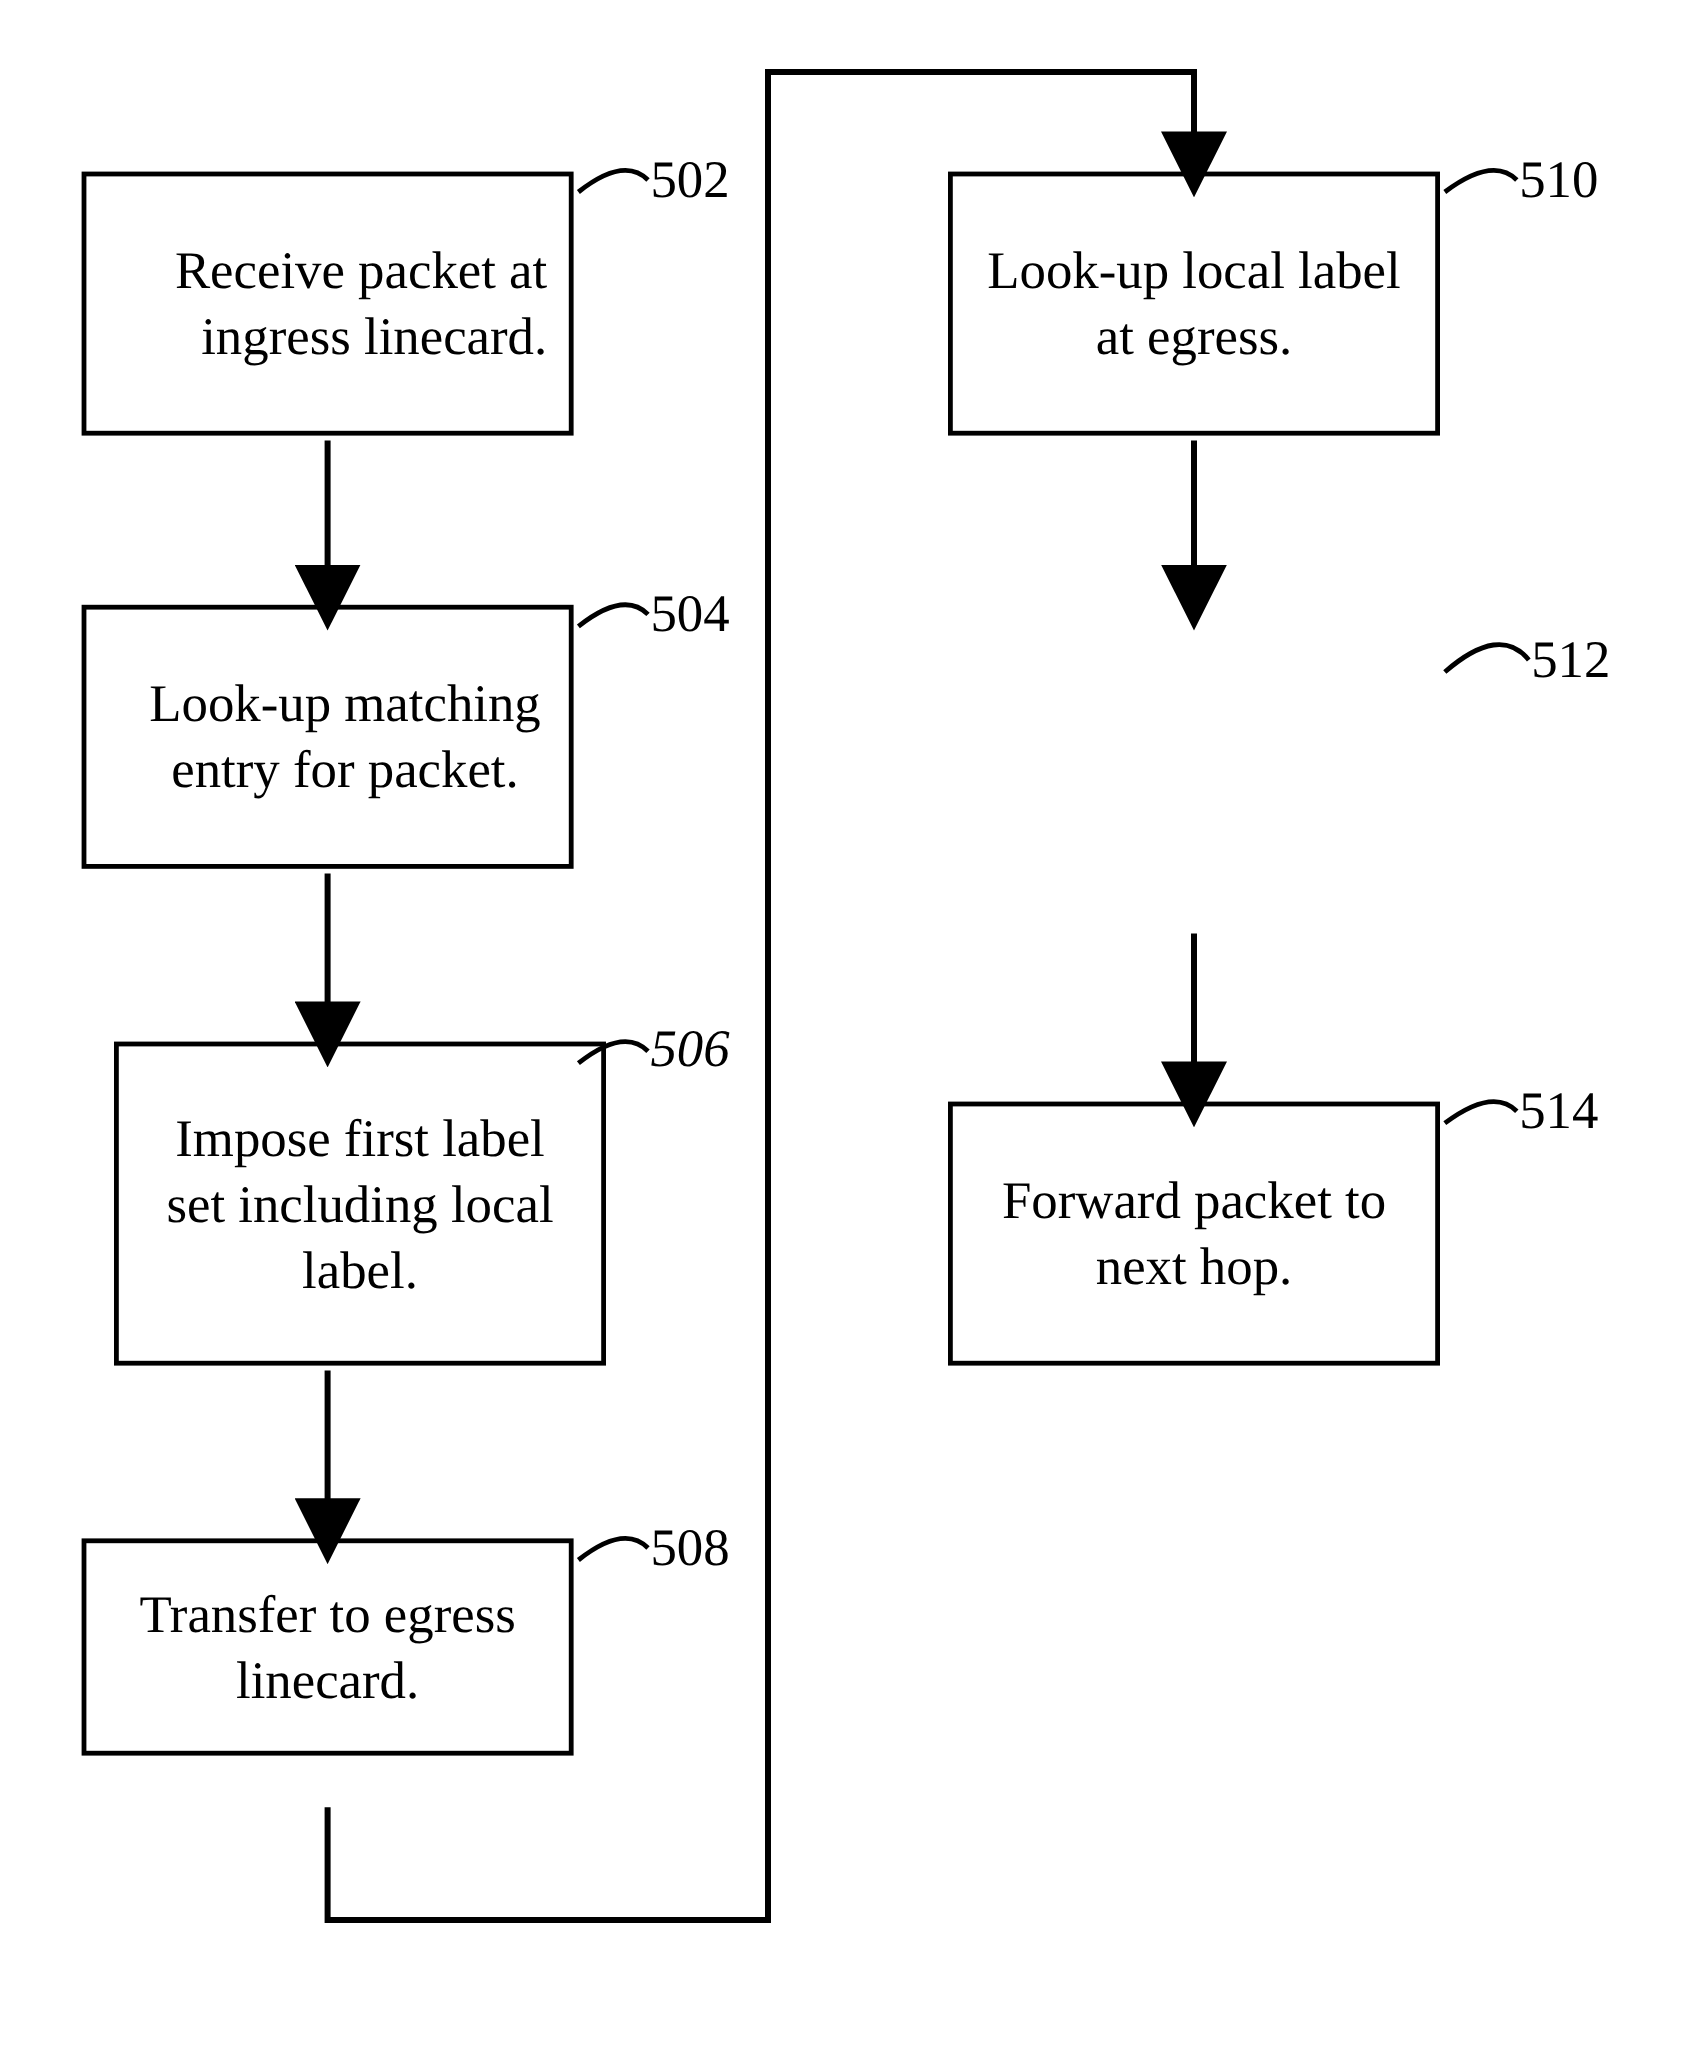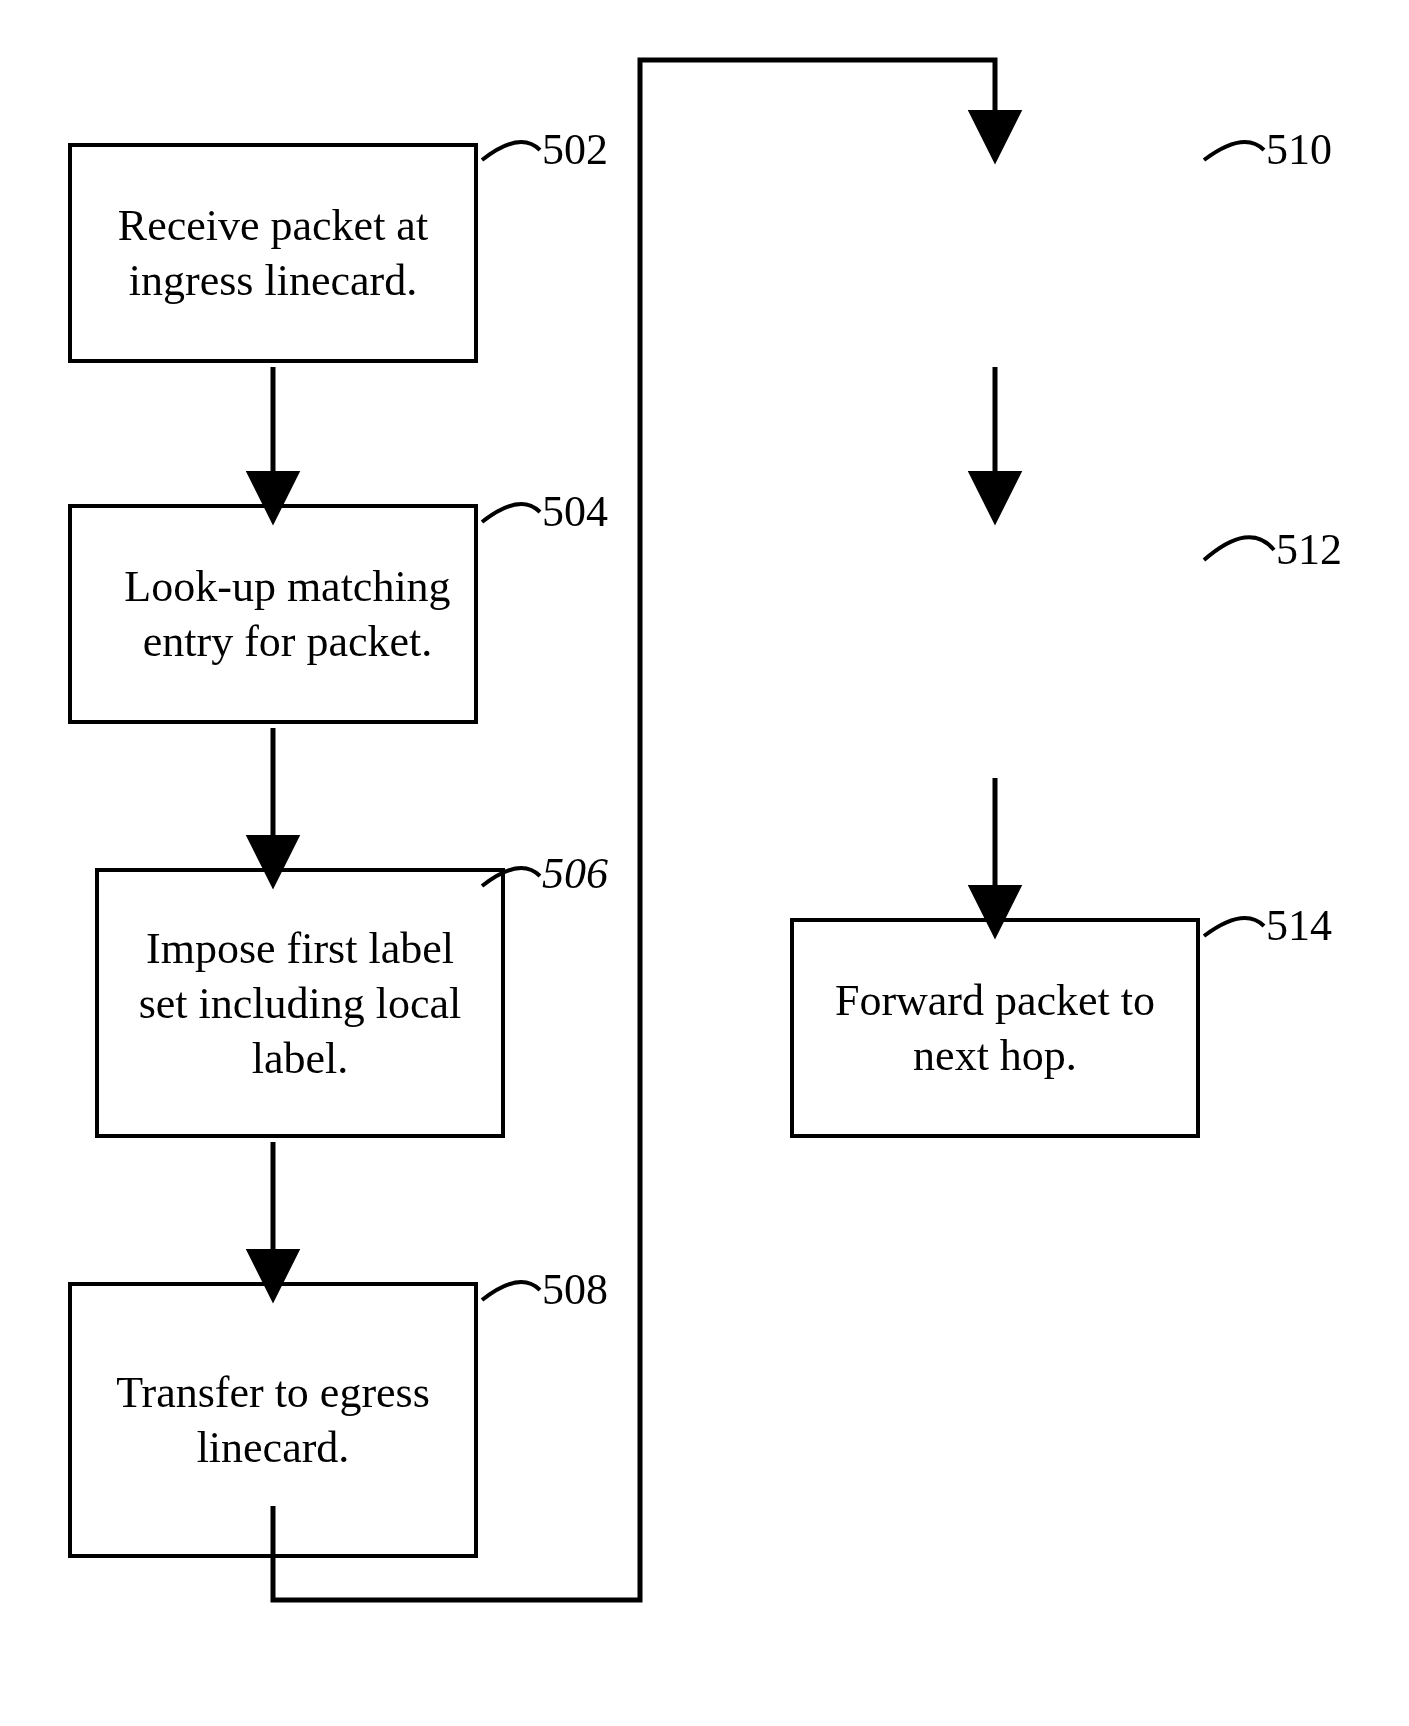--- a/index.html
+++ b/index.html
@@ -42,36 +42,39 @@
     width: 1409px;
     height: 1726px;
     pointer-events: none;
   }
 </style>
 </head>
 <body>
 
 <div class="canvas">
 
-  <div class="box" style="left:68px;  top:143px; width:410px; height:220px;">
+  <div class="box" style="left:68px;  top:143px; width:410px; height:220px;text-align:right;">
     <span>Receive packet at ingress linecard.</span>
   </div>
 
   <div class="box" style="left:68px;  top:504px; width:410px; height:220px;padding-left:47px;">
     <span>Look-up matching entry for packet.</span>
   </div>
 
   <div class="box" style="left:68px;  top:868px; width:410px; height:270px;margin-left:27px;">
     <span>Impose first label set including local label.</span>
   </div>
 
-  <div class="box" style="left:68px;  top:1282px; width:410px; height:276px;">
+  <div class="box" style="left:68px;  top:1282px; width:410px; height:181px;">
     <span>Transfer to egress linecard.</span>
   </div>
 
+  <div class="box" style="left:790px; top:143px; width:410px; height:220px;">
+    <span>Look-up local label at egress.</span>
+  </div>
 
 
   <div class="box" style="left:790px; top:918px; width:410px; height:220px;">
     <span>Forward packet to next hop.</span>
   </div>
 
   <div class="ref" style="left:542px; top:128px;">502</div>
   <div class="ref" style="left:542px; top:490px;">504</div>
   <div class="ref italic" style="left:542px; top:852px;">506</div>
   <div class="ref" style="left:542px; top:1268px;">508</div>

